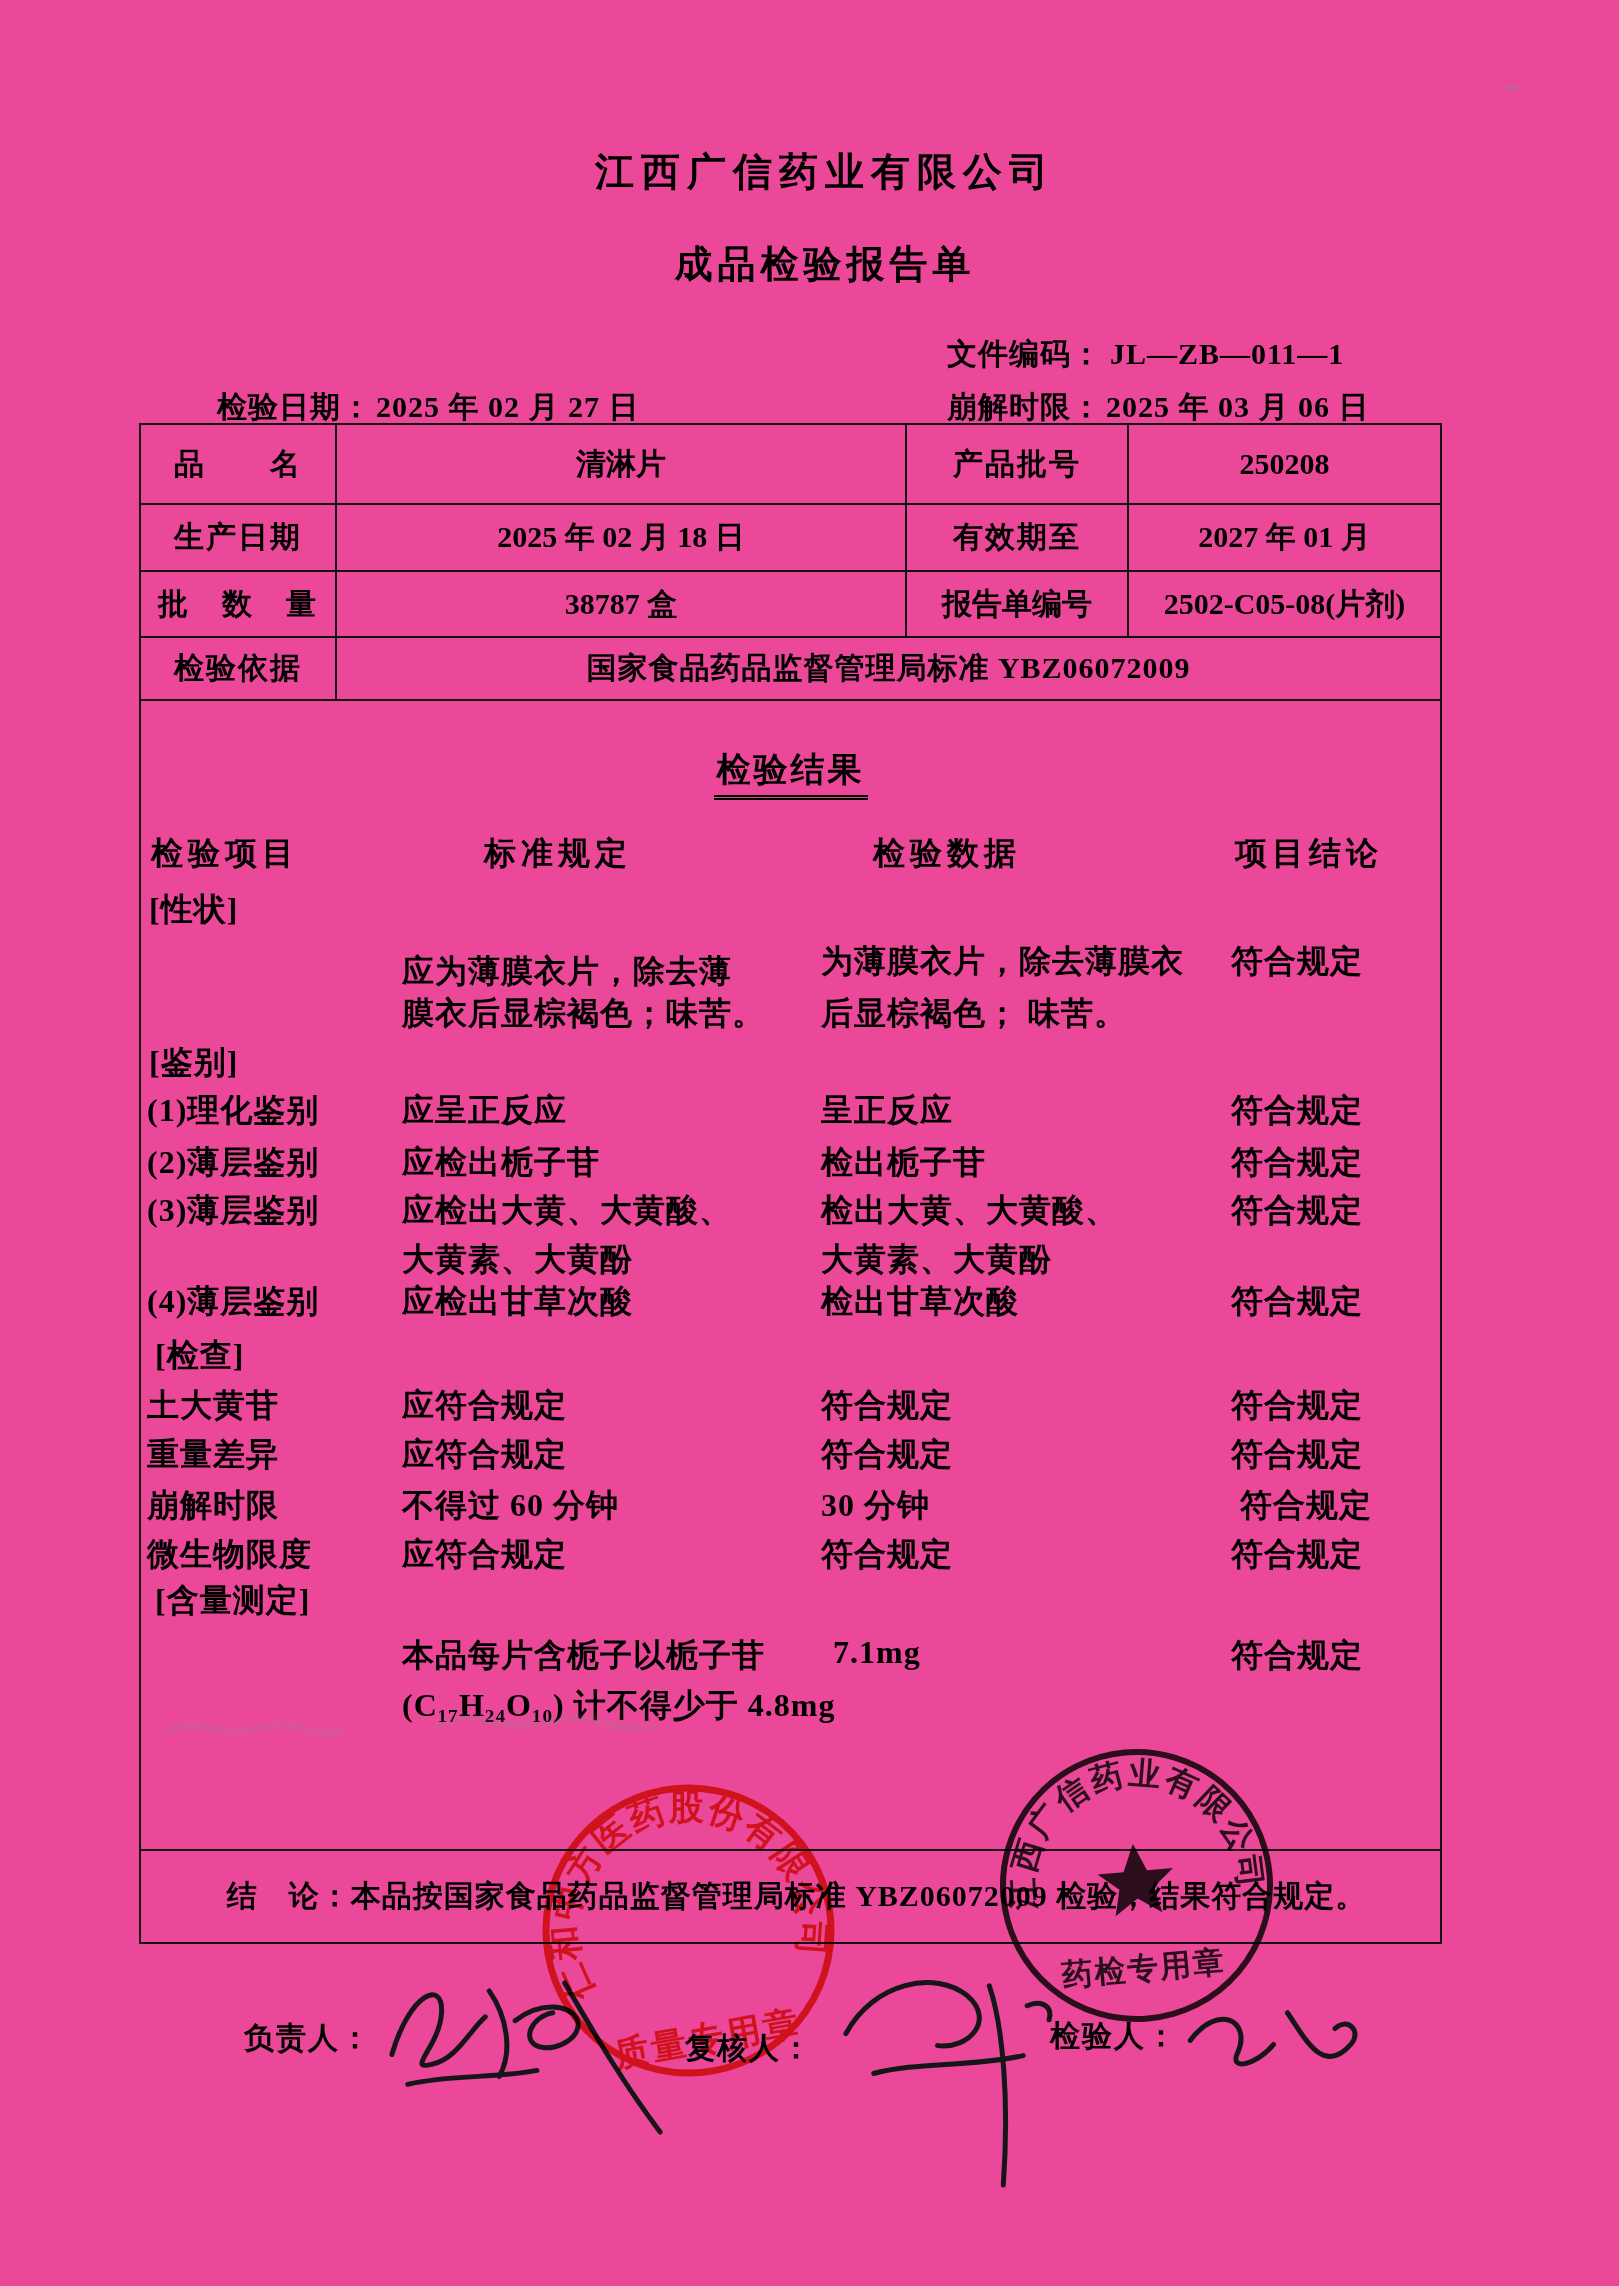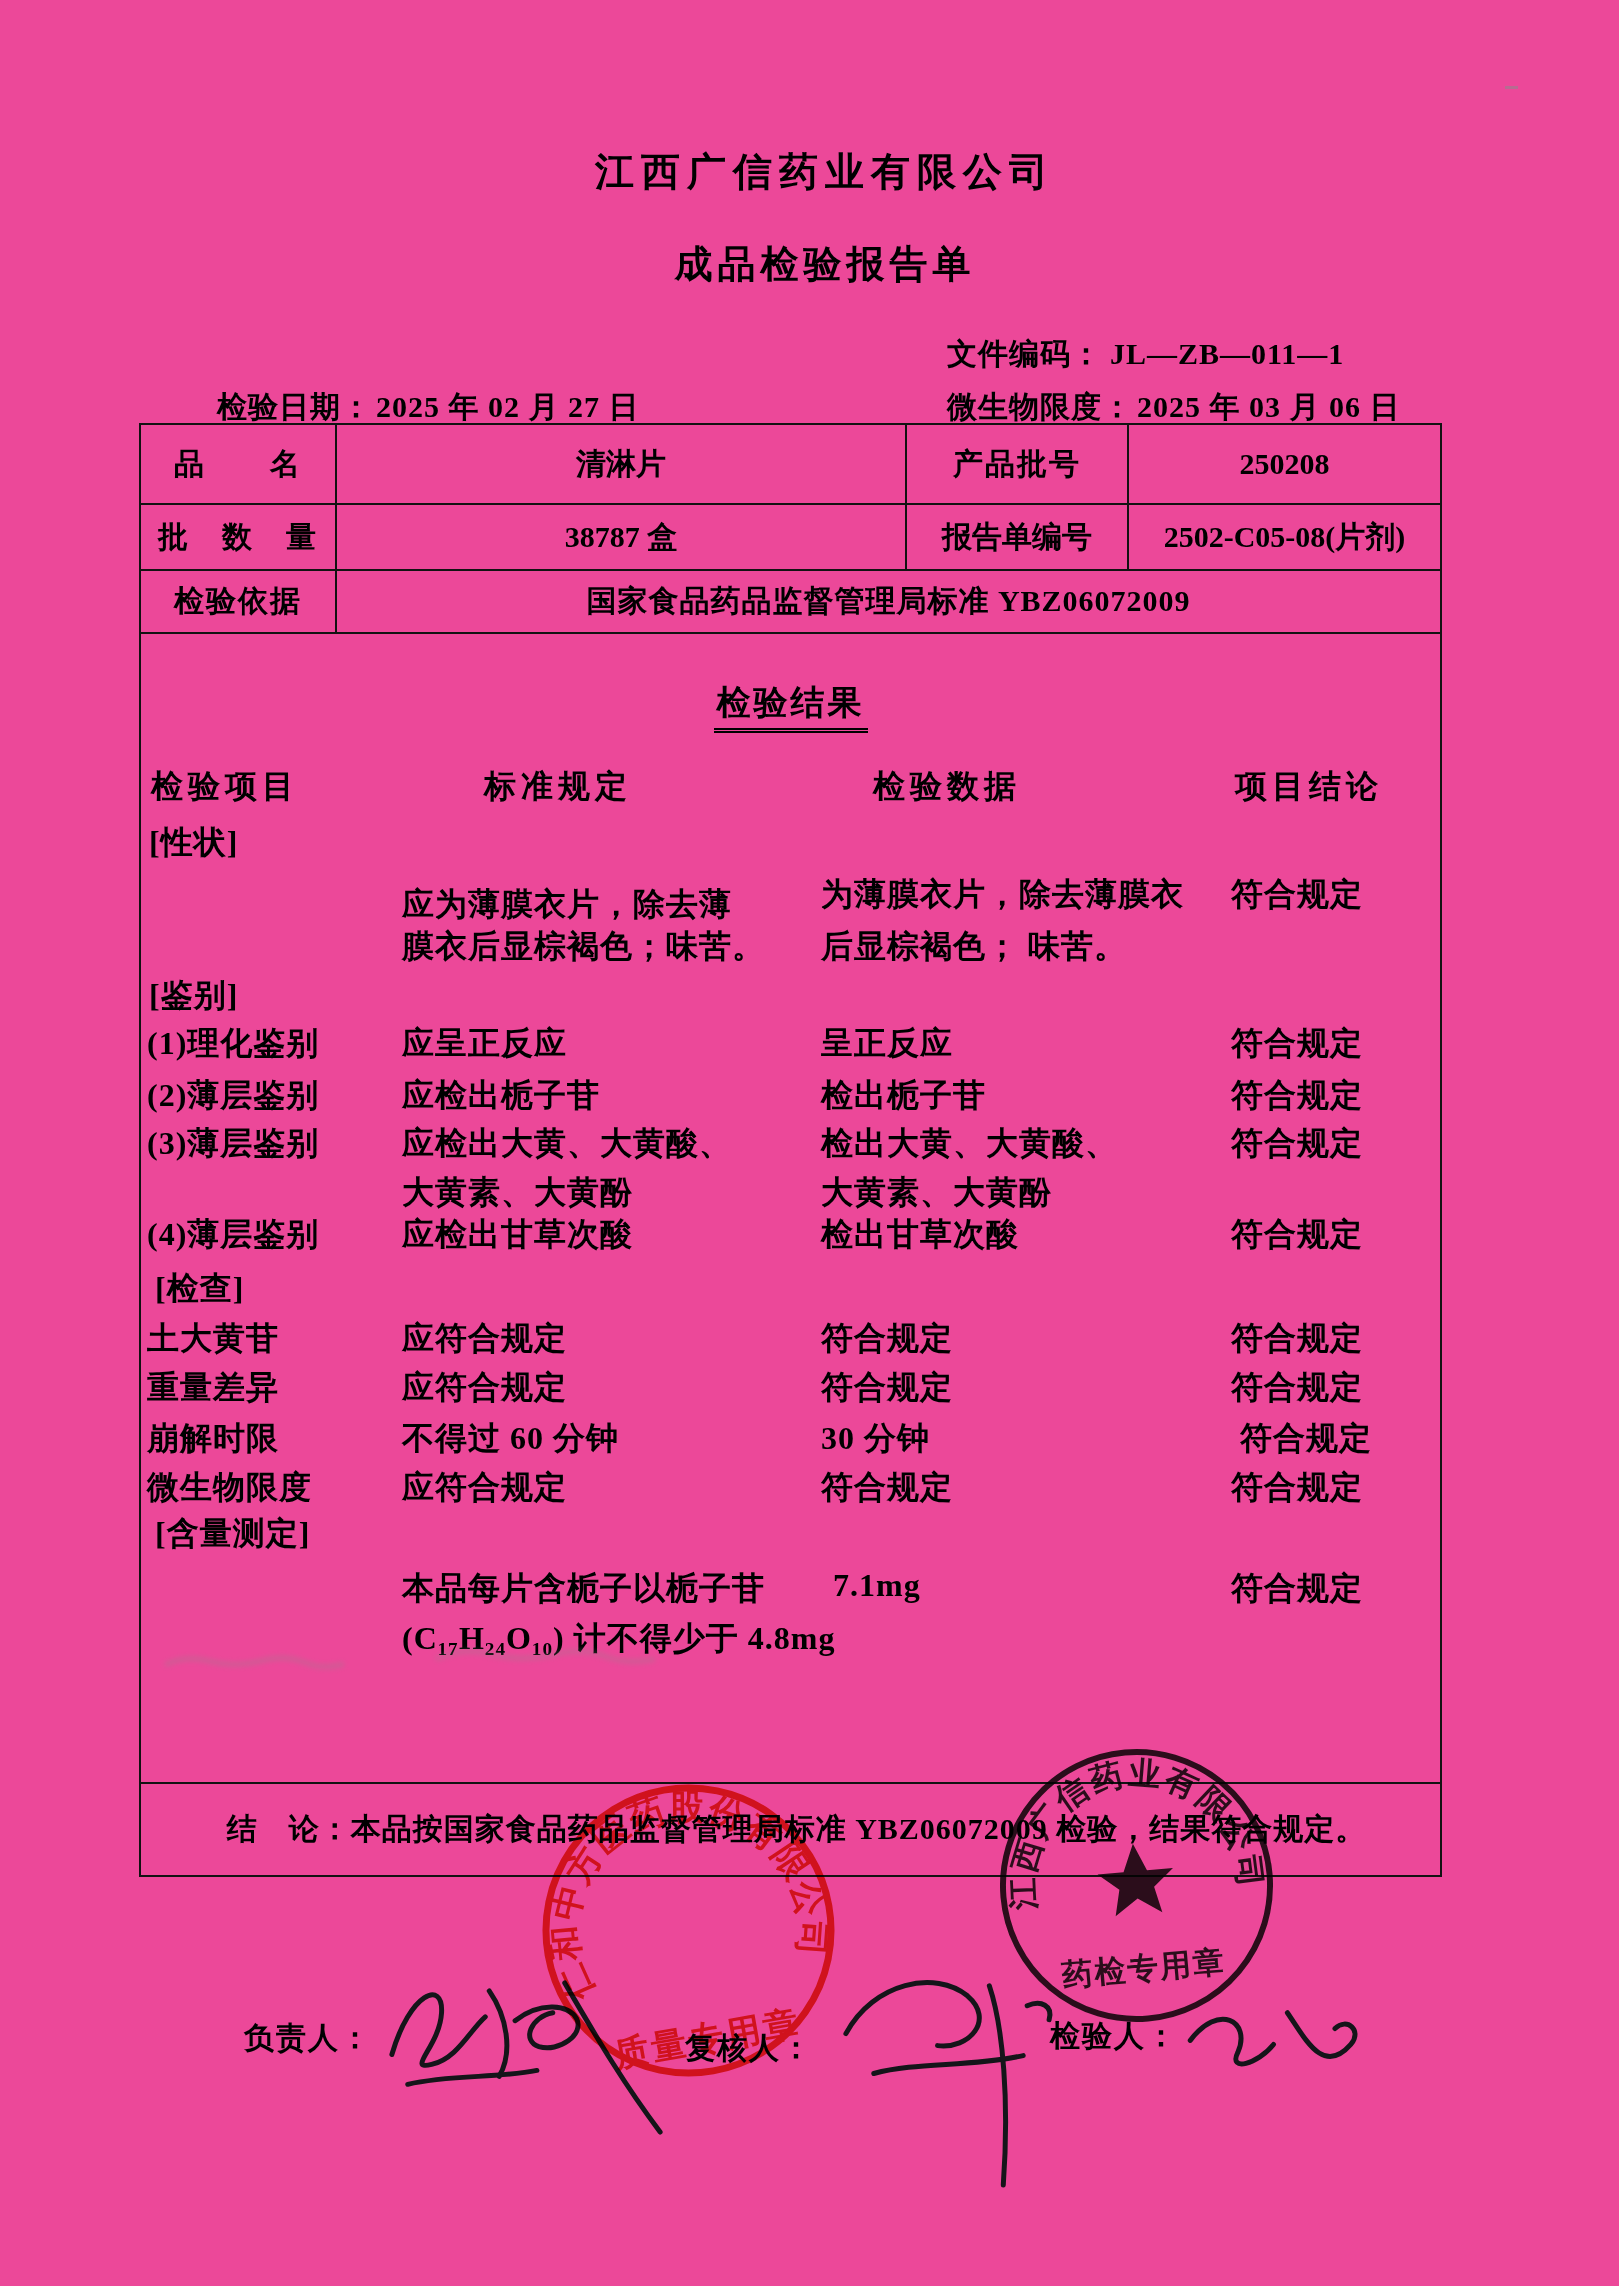--- a/index.html
+++ b/index.html
@@ -59,37 +59,43 @@
   <div class="abs company-title">江西广信药业有限公司</div>
   <div class="abs doc-title">成品检验报告单</div>
 
   <div class="abs meta" style="left:947px;top:334px;">
     <span>文件编码：</span><span style="padding-left:8px;">JL—ZB—011—1</span>
   </div>
   <div class="abs meta" style="left:217px;top:387px;">
     <span>检验日期：</span><span style="padding-left:4px;">2025 年 02 月 27 日</span>
   </div>
   <div class="abs meta" style="left:947px;top:387px;">
-    <span>微生物限度：</span><span style="padding-left:4px;">2025 年 03 月 06 日</span>
+    <span>崩解时限：</span><span style="padding-left:4px;">2025 年 03 月 06 日</span>
   </div>
 
   <table class="main">
     <colgroup>
         <col style="width:196px">
         <col style="width:570px">
         <col style="width:222px">
         <col style="width:313px">
       </colgroup>
     <tbody>
         <tr style="height:80px">
       <td class="lbl">品　　名</td>
       <td>清淋片</td>
       <td class="lbl">产品批号</td>
       <td>250208</td>
     </tr>
+    <tr style="height:67px">
+      <td class="lbl">生产日期</td>
+      <td>2025 年 02 月 18 日</td>
+      <td class="lbl">有效期至</td>
+      <td>2027 年 01 月</td>
+    </tr>
     <tr style="height:66px">
       <td class="lbl">批　数　量</td>
       <td>38787 盒</td>
       <td class="lbl val-small">报告单编号</td>
       <td class="val-small">2502-C05-08(片剂)</td>
     </tr>
     <tr style="height:63px">
       <td class="lbl">检验依据</td>
       <td class="left-val" colspan="3">国家食品药品监督管理局标准 YBZ06072009</td>
     </tr>

